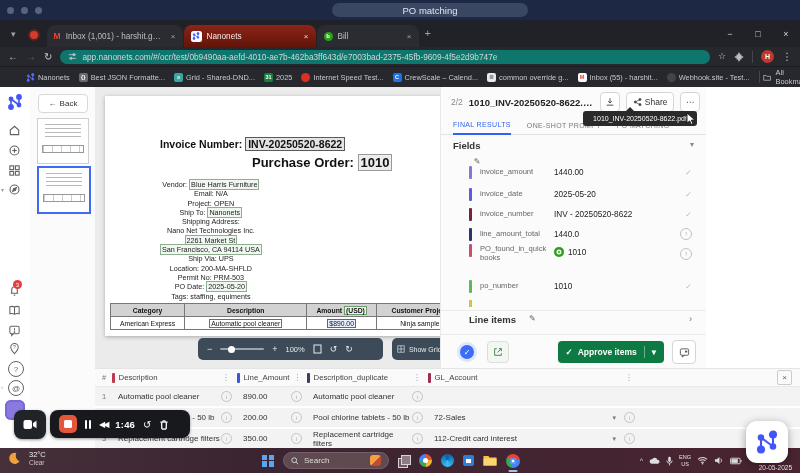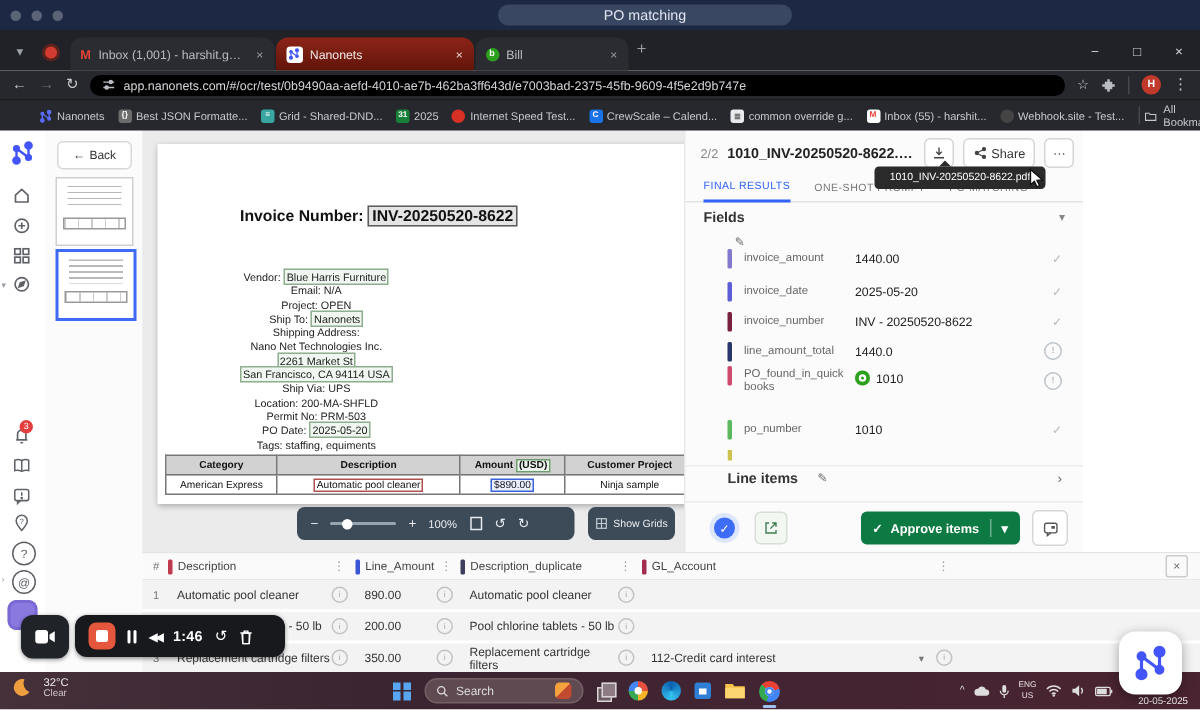--- a/index.html
+++ b/index.html
@@ -28,21 +28,21 @@
   .nnfav{width:11px;height:11px;background:#fff;border-radius:2.5px;display:flex;align-items:center;justify-content:center;flex:none;}
   .billfav{width:9px;height:9px;border-radius:50%;background:#2ca01c;color:#fff;font-size:6px;font-weight:bold;
     display:flex;align-items:center;justify-content:center;flex:none;}
   #winctl{position:absolute;right:0;top:20px;height:27px;display:flex;z-index:6;}
   .wcb{width:28px;display:flex;align-items:center;justify-content:center;color:#cfd2d6;font-size:9px;}
 
   
   #urlrow{position:absolute;top:47px;left:0;right:0;height:19px;background:#26282d;display:flex;align-items:center;padding:0 8px;gap:8px;z-index:5;}
   .navg{color:#c7cacd;font-size:10px;line-height:1;}
   .navg.dis{color:#696d73;}
-  #urlpill{flex:1;height:14px;background:#000000;border-radius:7px;display:flex;align-items:center;padding:0 8px;gap:5px;
+  #urlpill{flex:1;height:14px;background:#0f766e;border-radius:7px;display:flex;align-items:center;padding:0 8px;gap:5px;
     color:#d3d5d9;font-size:8.3px;white-space:nowrap;overflow:hidden;}
   #avatarH{width:13px;height:13px;border-radius:50%;background:#c0392b;color:#fff;font-size:7px;font-weight:bold;
     display:flex;align-items:center;justify-content:center;}
   .vdiv{width:1px;height:12px;background:#44474c;}
 
   
   #bmbar{position:absolute;top:66px;left:0;right:0;height:20px;background:#26282d;border-top:1px solid #1b1c1f;
     display:flex;align-items:center;padding:0 8px;gap:9px;font-size:7.4px;color:#c6c9cd;z-index:5;}
   .bmi{display:flex;align-items:center;gap:3px;white-space:nowrap;}
   .fav{width:9px;height:9px;border-radius:2px;flex:none;display:flex;align-items:center;justify-content:center;
@@ -93,21 +93,21 @@
 
   #vtoolbar{position:absolute;left:103px;top:252px;width:185px;height:22px;background:#3d4a57;border-radius:5px;
     display:flex;align-items:center;padding:0 9px;gap:8px;color:#e8ecf0;font-size:9px;box-sizing:border-box;}
   .sltrack{width:44px;height:2px;background:#97a3ae;border-radius:1px;position:relative;flex:none;}
   .slknob{position:absolute;left:8px;top:-2.5px;width:7px;height:7px;border-radius:50%;background:#fff;}
   #zoomlvl{font-size:7.5px;}
   #showgrids{position:absolute;left:297px;top:252px;width:58px;height:22px;background:#3d4a57;border-radius:5px;
     display:flex;align-items:center;justify-content:center;gap:4px;color:#e8ecf0;font-size:7px;}
 
   
-  #rpanel{position:absolute;left:440px;top:0;width:265px;height:282px;background:#fbfbfb;border-left:1px solid #e9e9e9;margin-left:16px;}
+  #rpanel{position:absolute;left:440px;top:0;width:265px;height:282px;background:#fbfbfb;border-left:1px solid #e9e9e9;}
   #rphead{position:absolute;left:10px;right:6px;top:6px;height:20px;display:flex;align-items:center;gap:6px;}
   #pager{font-size:8.5px;color:#8a8a8a;}
   #fname{font-size:9.5px;font-weight:bold;color:#222;max-width:128px;white-space:nowrap;overflow:hidden;text-overflow:ellipsis;}
   .hbtn{height:20px;border:1px solid #d6d6d6;border-radius:4px;background:#fff;display:flex;align-items:center;
     justify-content:center;gap:3px;font-size:8.5px;color:#333;box-sizing:border-box;}
   #dlbtn{width:20px;margin-left:auto;}
   #sharebtn{padding:0 6px;}
   #morebtn{width:20px;color:#555;}
   #rptabs{position:absolute;left:0;right:0;top:28px;height:20px;border-bottom:1px solid #e4e4e4;
     display:flex;align-items:flex-end;gap:16px;padding-left:12px;font-size:7px;letter-spacing:.05em;color:#777;}
@@ -445,20 +445,24 @@
       <div class="tt"></div>
     </div>
   </div>
 
   <div id="viewer">
     <div id="page">
       <div id="invline">
         <span>Invoice Number:</span>
         <span class="boxinv">INV-20250520-8622</span>
       </div>
+      <div id="poline">
+        <span>Purchase Order:</span>
+        <span class="boxpo">1010</span>
+      </div>
       <div id="metablock">
         <div><b>Vendor: </b><span class="hlg">Blue Harris Furniture</span></div>
         <div><b>Email: </b><span>N/A</span></div>
         <div><b>Project: </b><span>OPEN</span></div>
         <div><b>Ship To: </b><span class="hlg">Nanonets</span></div>
         <div><b>Shipping Address:</b><span></span></div>
         <div><b></b><span>Nano Net Technologies Inc.</span></div>
         <div><b></b><span class="hlg">2261 Market St</span></div>
         <div><b></b><span class="hlg">San Francisco, CA 94114 USA</span></div>
         <div><b>Ship Via: </b><span>UPS</span></div>
@@ -671,20 +675,25 @@
           <span class="info">i</span>
         </span>
       <span class="cell c-amt">
           <span>200.00</span>
           <span class="info">i</span>
         </span>
       <span class="cell c-dup">
           <span>Pool chlorine tablets - 50 lb</span>
           <span class="info">i</span>
         </span>
+      <span class="cell c-gl">
+          <span>72-Sales</span>
+          <span class="glcaret">▾</span>
+          <span class="info glinfo">i</span>
+        </span>
     </div>
     <div class="trow">
       <span class="c-num">3</span>
       <span class="cell c-desc">
           <span>Replacement cartridge filters</span>
           <span class="info">i</span>
         </span>
       <span class="cell c-amt">
           <span>350.00</span>
           <span class="info">i</span>

